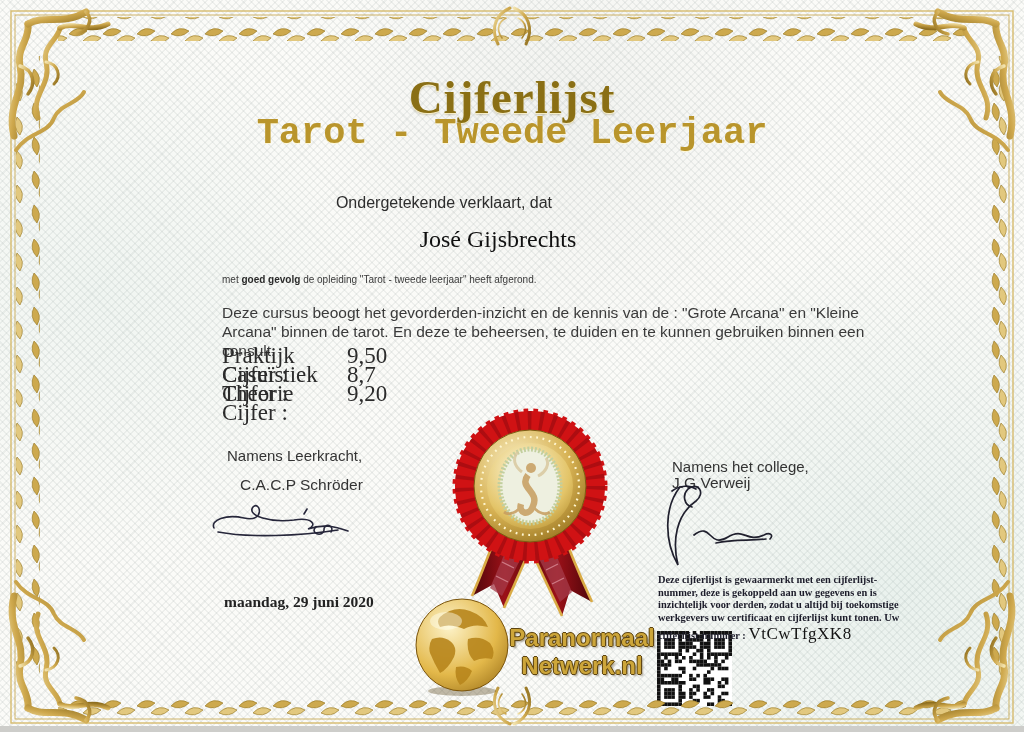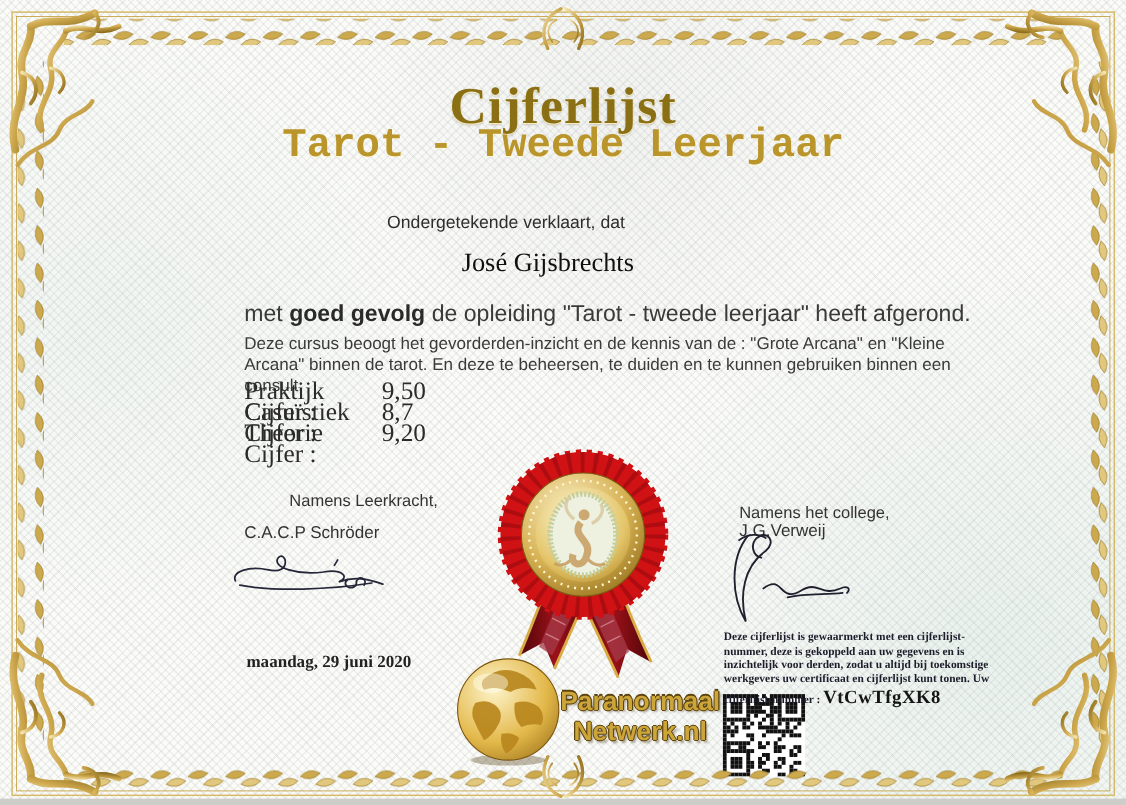--- a/index.html
+++ b/index.html
@@ -16,40 +16,40 @@
   }
   .abs{position:absolute;}
   .bottom-edge{position:absolute;left:0;bottom:0;width:1024px;height:6px;background:#cdcdca;}
   
   .title{left:0;top:34px;width:1024px;text-align:center;
     font-family:"Liberation Serif",serif;font-size:47px;font-weight:700;color:#8a6f15;
     text-shadow:0 1px 0 rgba(255,245,200,.8), 0 2px 2px rgba(90,70,10,.25);letter-spacing:1px;margin-top:36px;}
   .subtitle{left:0;top:112px;width:1024px;text-align:center;
     font-family:Liberation Mono, monospace;font-size:37px;font-weight:600;color:#b9952c;
     text-shadow:0 1px 0 rgba(255,248,210,.8);}
-  .declaration{left:0;top:194px;width:888px;text-align:center;font-size:16px;color:#2d2d2d;margin-left:16px;}
+  .declaration{left:0;top:194px;width:888px;text-align:center;font-size:16px;color:#2d2d2d;}
   .student-name{left:0;top:226px;width:996px;text-align:center;
     font-family:"Liberation Serif",serif;font-size:24px;color:#101010;}
-  .result-line{left:222px;top:274px;width:690px;font-size:21px;color:#3a3a3a;}
+  .result-line{left:222px;top:274px;width:690px;font-size:10px;color:#3a3a3a;}
   .result-line b{color:#2a2a2a;}
   .course-desc{left:222px;top:303px;width:686px;font-size:15.5px;line-height:1.24;color:#3a3a3a;}
   .grades{left:222px;top:346px;font-family:"Liberation Serif",serif;font-size:23px;color:#2b2b2b;}
   .grade-row{display:flex;height:19px;line-height:19px;}
   .grade-label{width:125px;}
   .grade-value{width:60px;}
   .sig-heading{font-size:15px;color:#333;}
   .sig-name{font-size:15.5px;color:#333;}
-  .heading-left{left:227px;top:447px;margin-left:36px;}
-  .name-left{left:222px;top:476px;}
+  .heading-left{left:227px;top:447px;}
+  .name-left{left:240px;top:476px;}
   .heading-right{left:672px;top:446px;margin-top:12px;}
   .name-right{left:672px;top:474px;}
   .date-line{left:224px;top:593px;font-family:"Liberation Serif",serif;font-size:15.5px;font-weight:600;color:#222;}
   .footer-note{left:658px;top:574px;width:250px;font-family:"Liberation Serif",serif;
     font-size:10.4px;font-weight:600;line-height:1.22;color:#1c1c2a;}
-  .cert-number{font-size:17px;font-weight:700;line-height:1;color:#141414;letter-spacing:.5px;}
+  .cert-number{font-size:17px;font-weight:400;line-height:1;color:#141414;letter-spacing:.5px;}
   .qr-box{left:657px;top:631px;width:75px;height:75px;background:#fff;}
   .brand{left:498px;top:624px;width:168px;text-align:center;
     font-family:Liberation Sans, sans-serif;font-size:24px;font-weight:700;line-height:1.15;color:#cda63a;
     text-shadow:1px 0 0 #5d4410,-1px 0 0 #5d4410,0 1px 0 #5d4410,0 -1px 0 #5d4410,2px 2px 2px rgba(60,40,5,.4);
     z-index:6;}
   .seal{left:430px;top:396px;z-index:4;}
   .globe{left:412px;top:595px;z-index:5;}
   .sig-svg-left{left:208px;top:492px;}
   .sig-svg-right{left:650px;top:477px;}
   .border-svg{left:0;top:0;z-index:2;pointer-events:none;}

